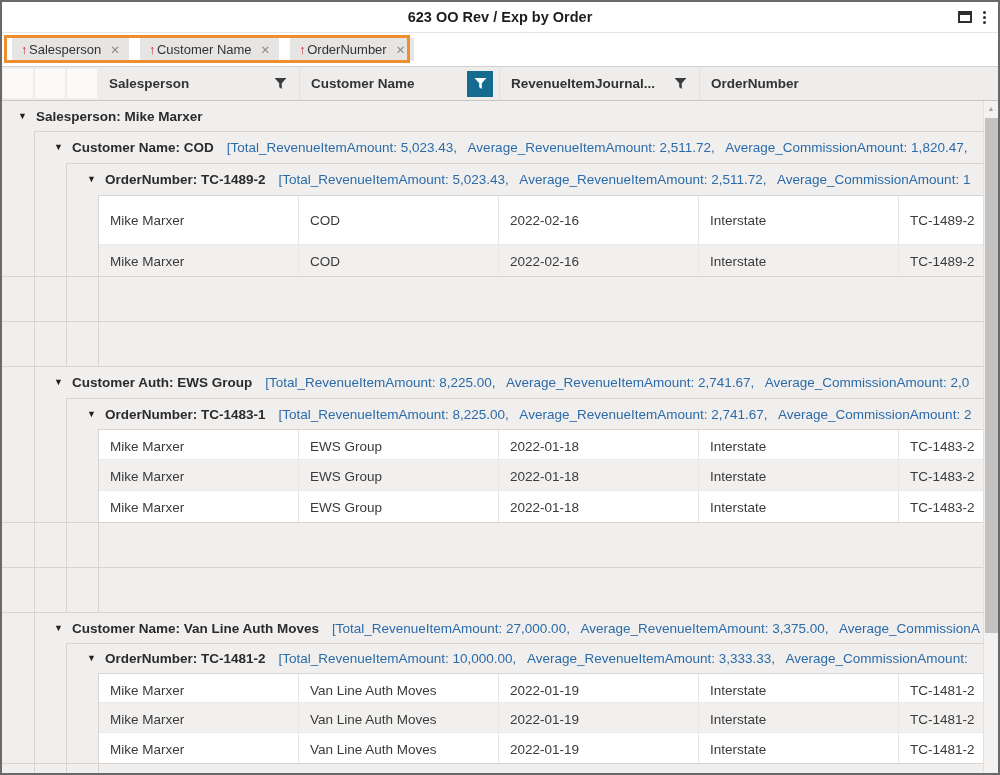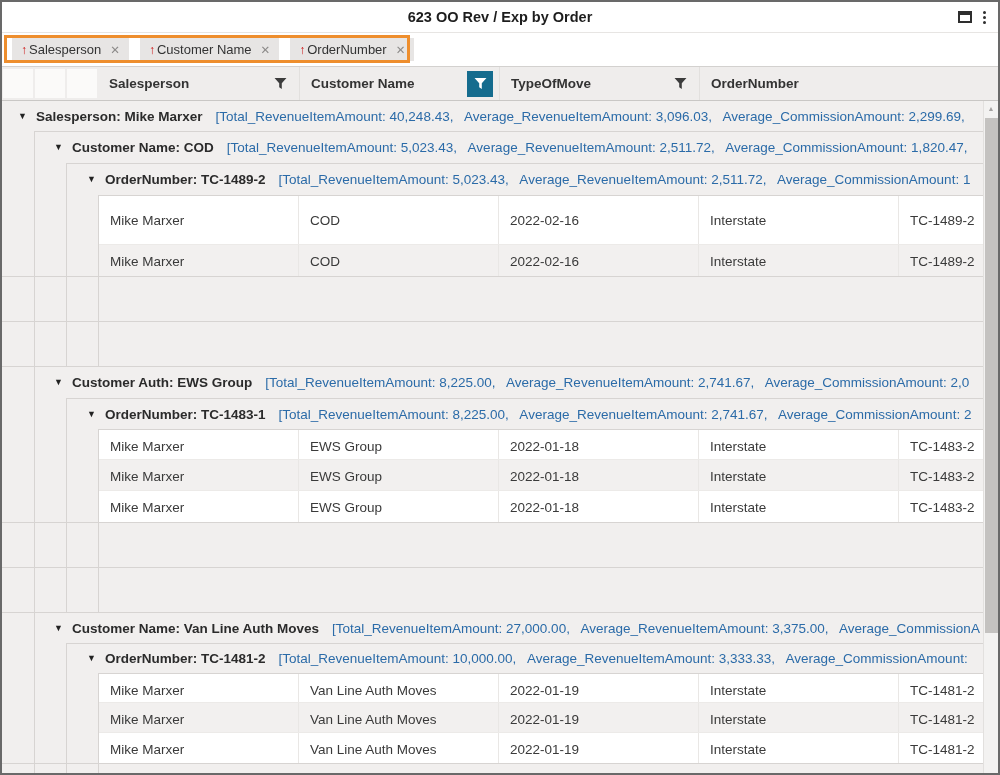--- a/index.html
+++ b/index.html
@@ -125,39 +125,38 @@
     </div>
     <div class="h-cell" style="width:200px">
       <span class="h-label">Customer Name</span>
       <span class="filter-btn active">
         <svg viewBox="0 0 12 12">
             <path d="M0.5 1h11L7.2 5.8V11L4.8 9.5V5.8Z"></path>
           </svg>
       </span>
     </div>
     <div class="h-cell" style="width:200px">
-      <span class="h-label">TypeOfMove</span>
+      <span class="h-label">RevenueItemJournal...</span>
       <span class="filter-btn">
         <svg viewBox="0 0 12 12">
             <path d="M0.5 1h11L7.2 5.8V11L4.8 9.5V5.8Z"></path>
           </svg>
       </span>
     </div>
     <div class="h-cell" style="flex:1">
       <span class="h-label">OrderNumber</span>
     </div>
   </div>
 
   <div class="bodywrap">
     <div class="rows">
         <div class="row group l1" style="height: 30px;">
           <div class="gcontent">
             <span class="tri">▼</span>
             <span class="glabel">Salesperson: Mike Marxer</span>
-            <span class="gsummary">[Total_RevenueItemAmount: 40,248.43,   Average_RevenueItemAmount: 3,096.03,   Average_CommissionAmount: 2,299.69,</span>
           </div>
         </div>
         <div class="row group l2" style="height: 32px;">
           <div class="guide g1"></div>
           <div class="gcontent">
             <span class="tri">▼</span>
             <span class="glabel">Customer Name: COD</span>
             <span class="gsummary">[Total_RevenueItemAmount: 5,023.43,   Average_RevenueItemAmount: 2,511.72,   Average_CommissionAmount: 1,820.47,</span>
           </div>
         </div>

